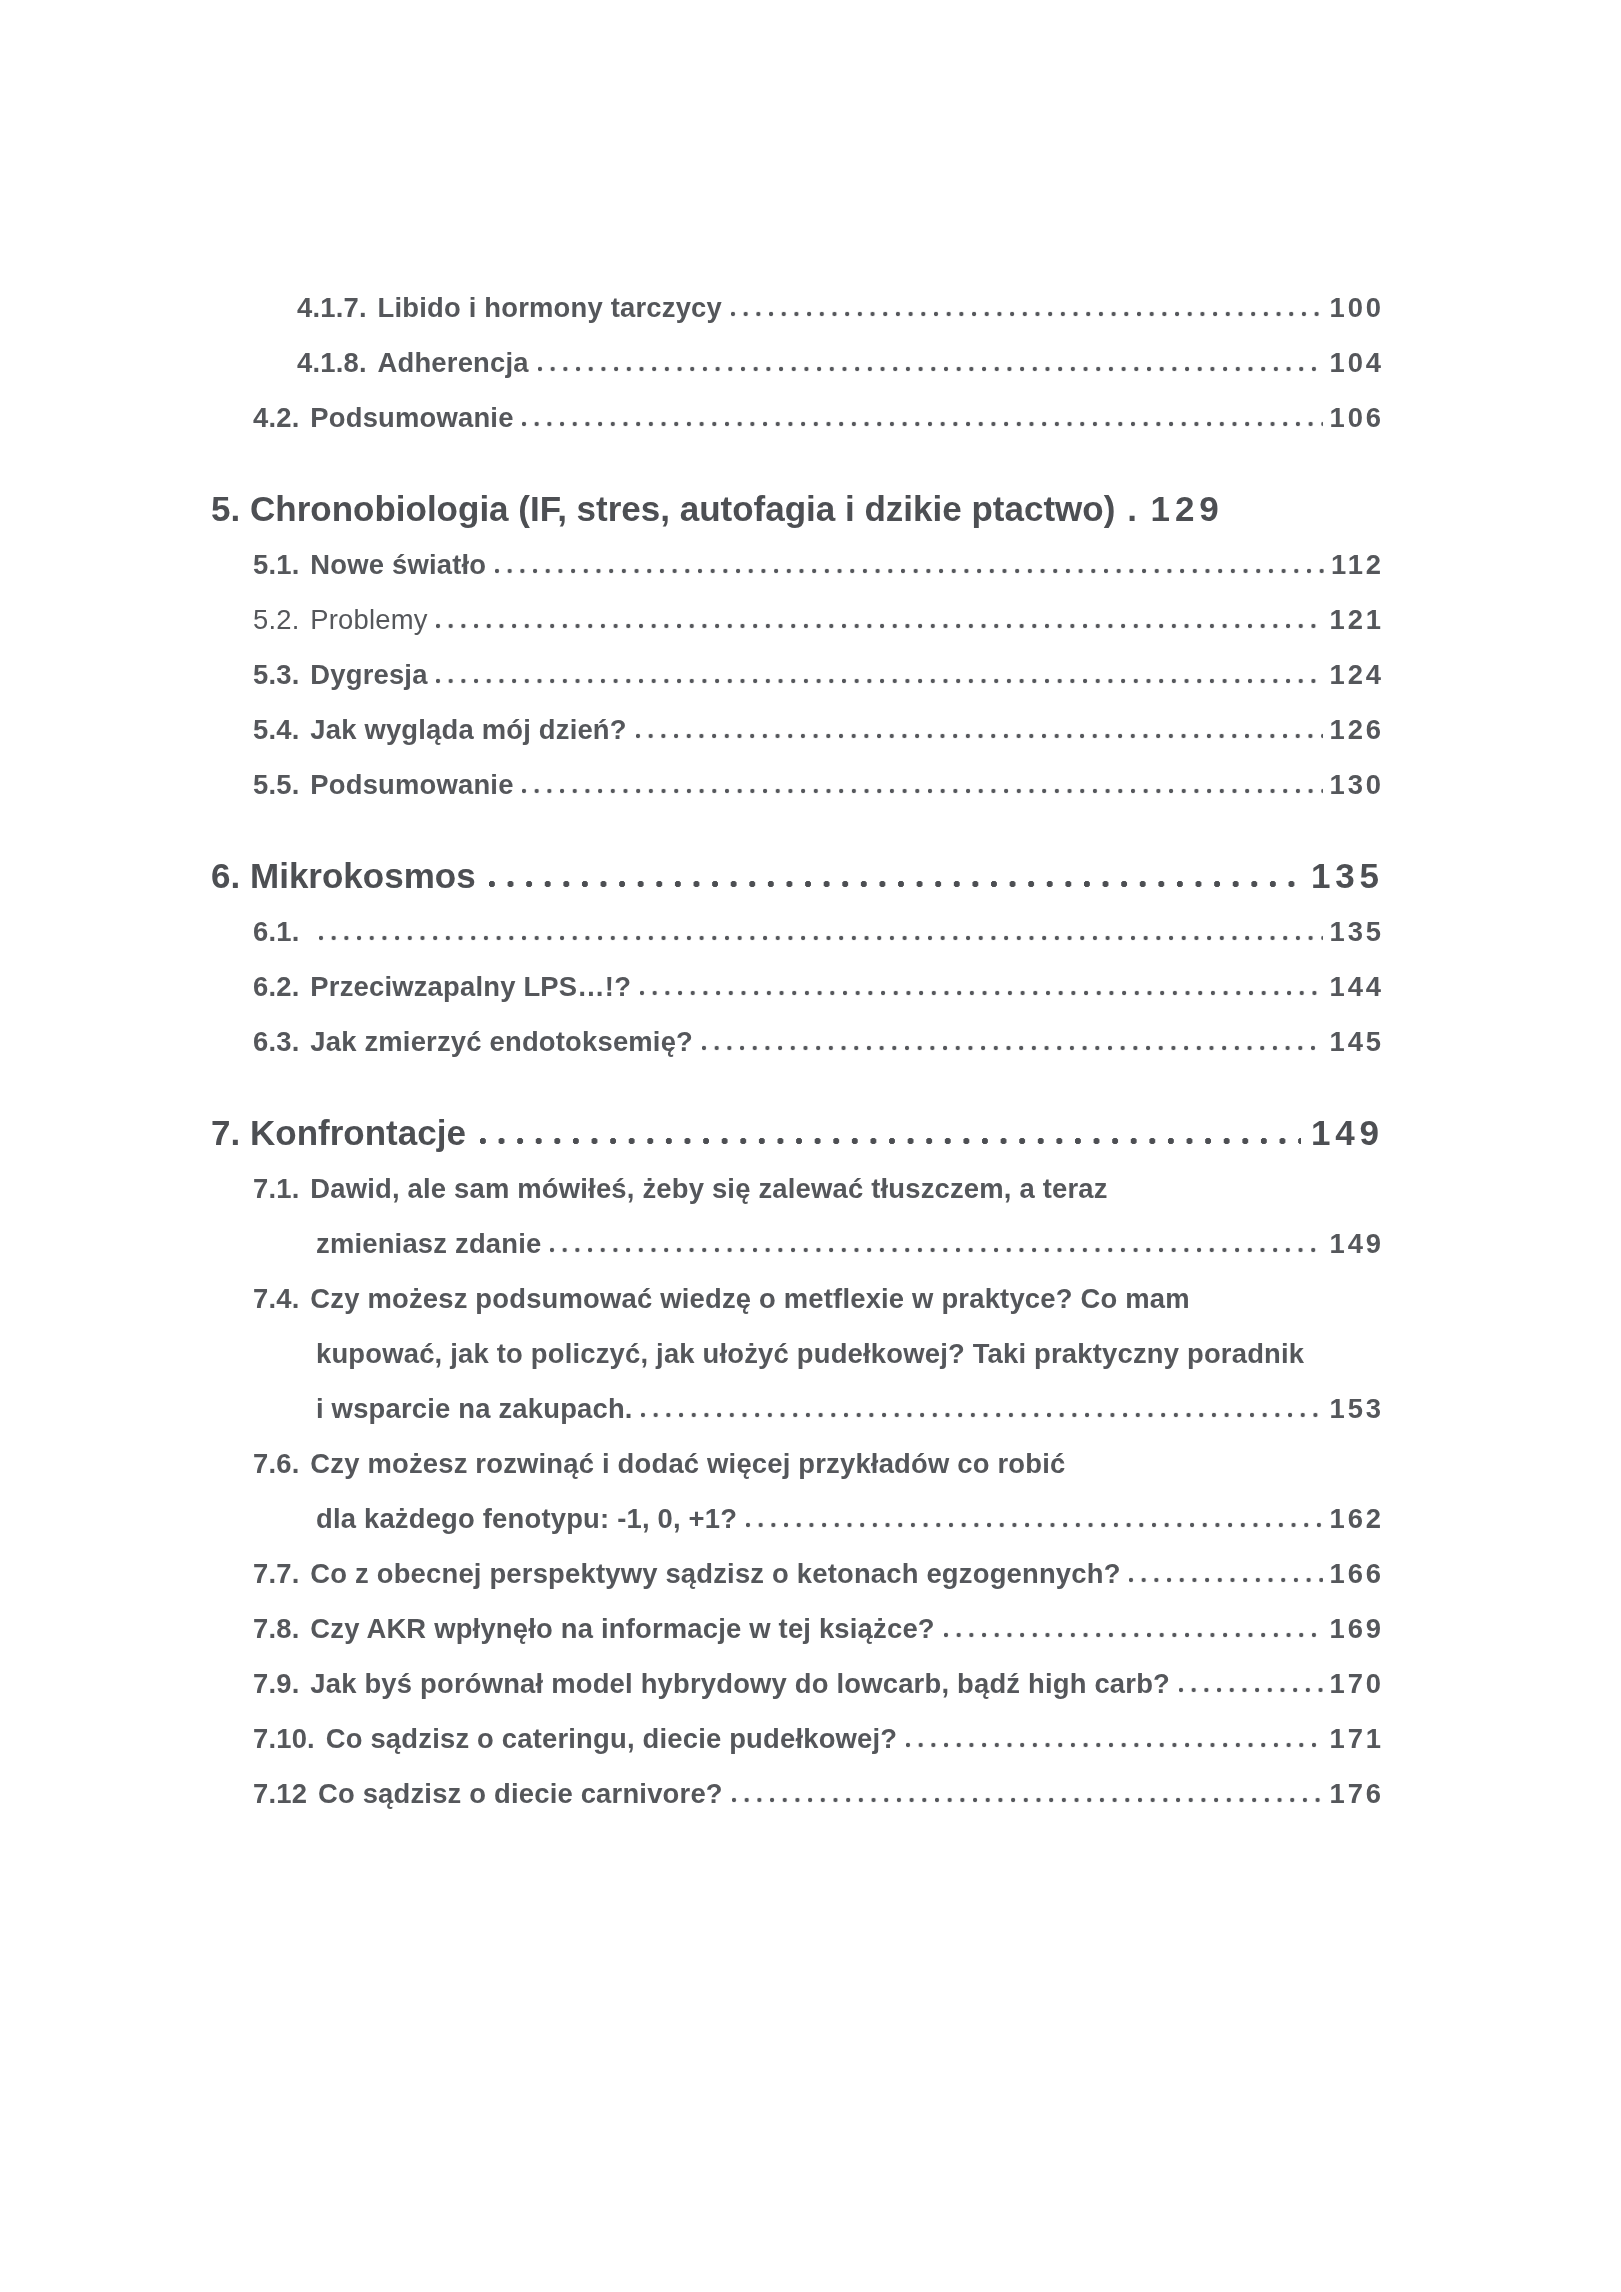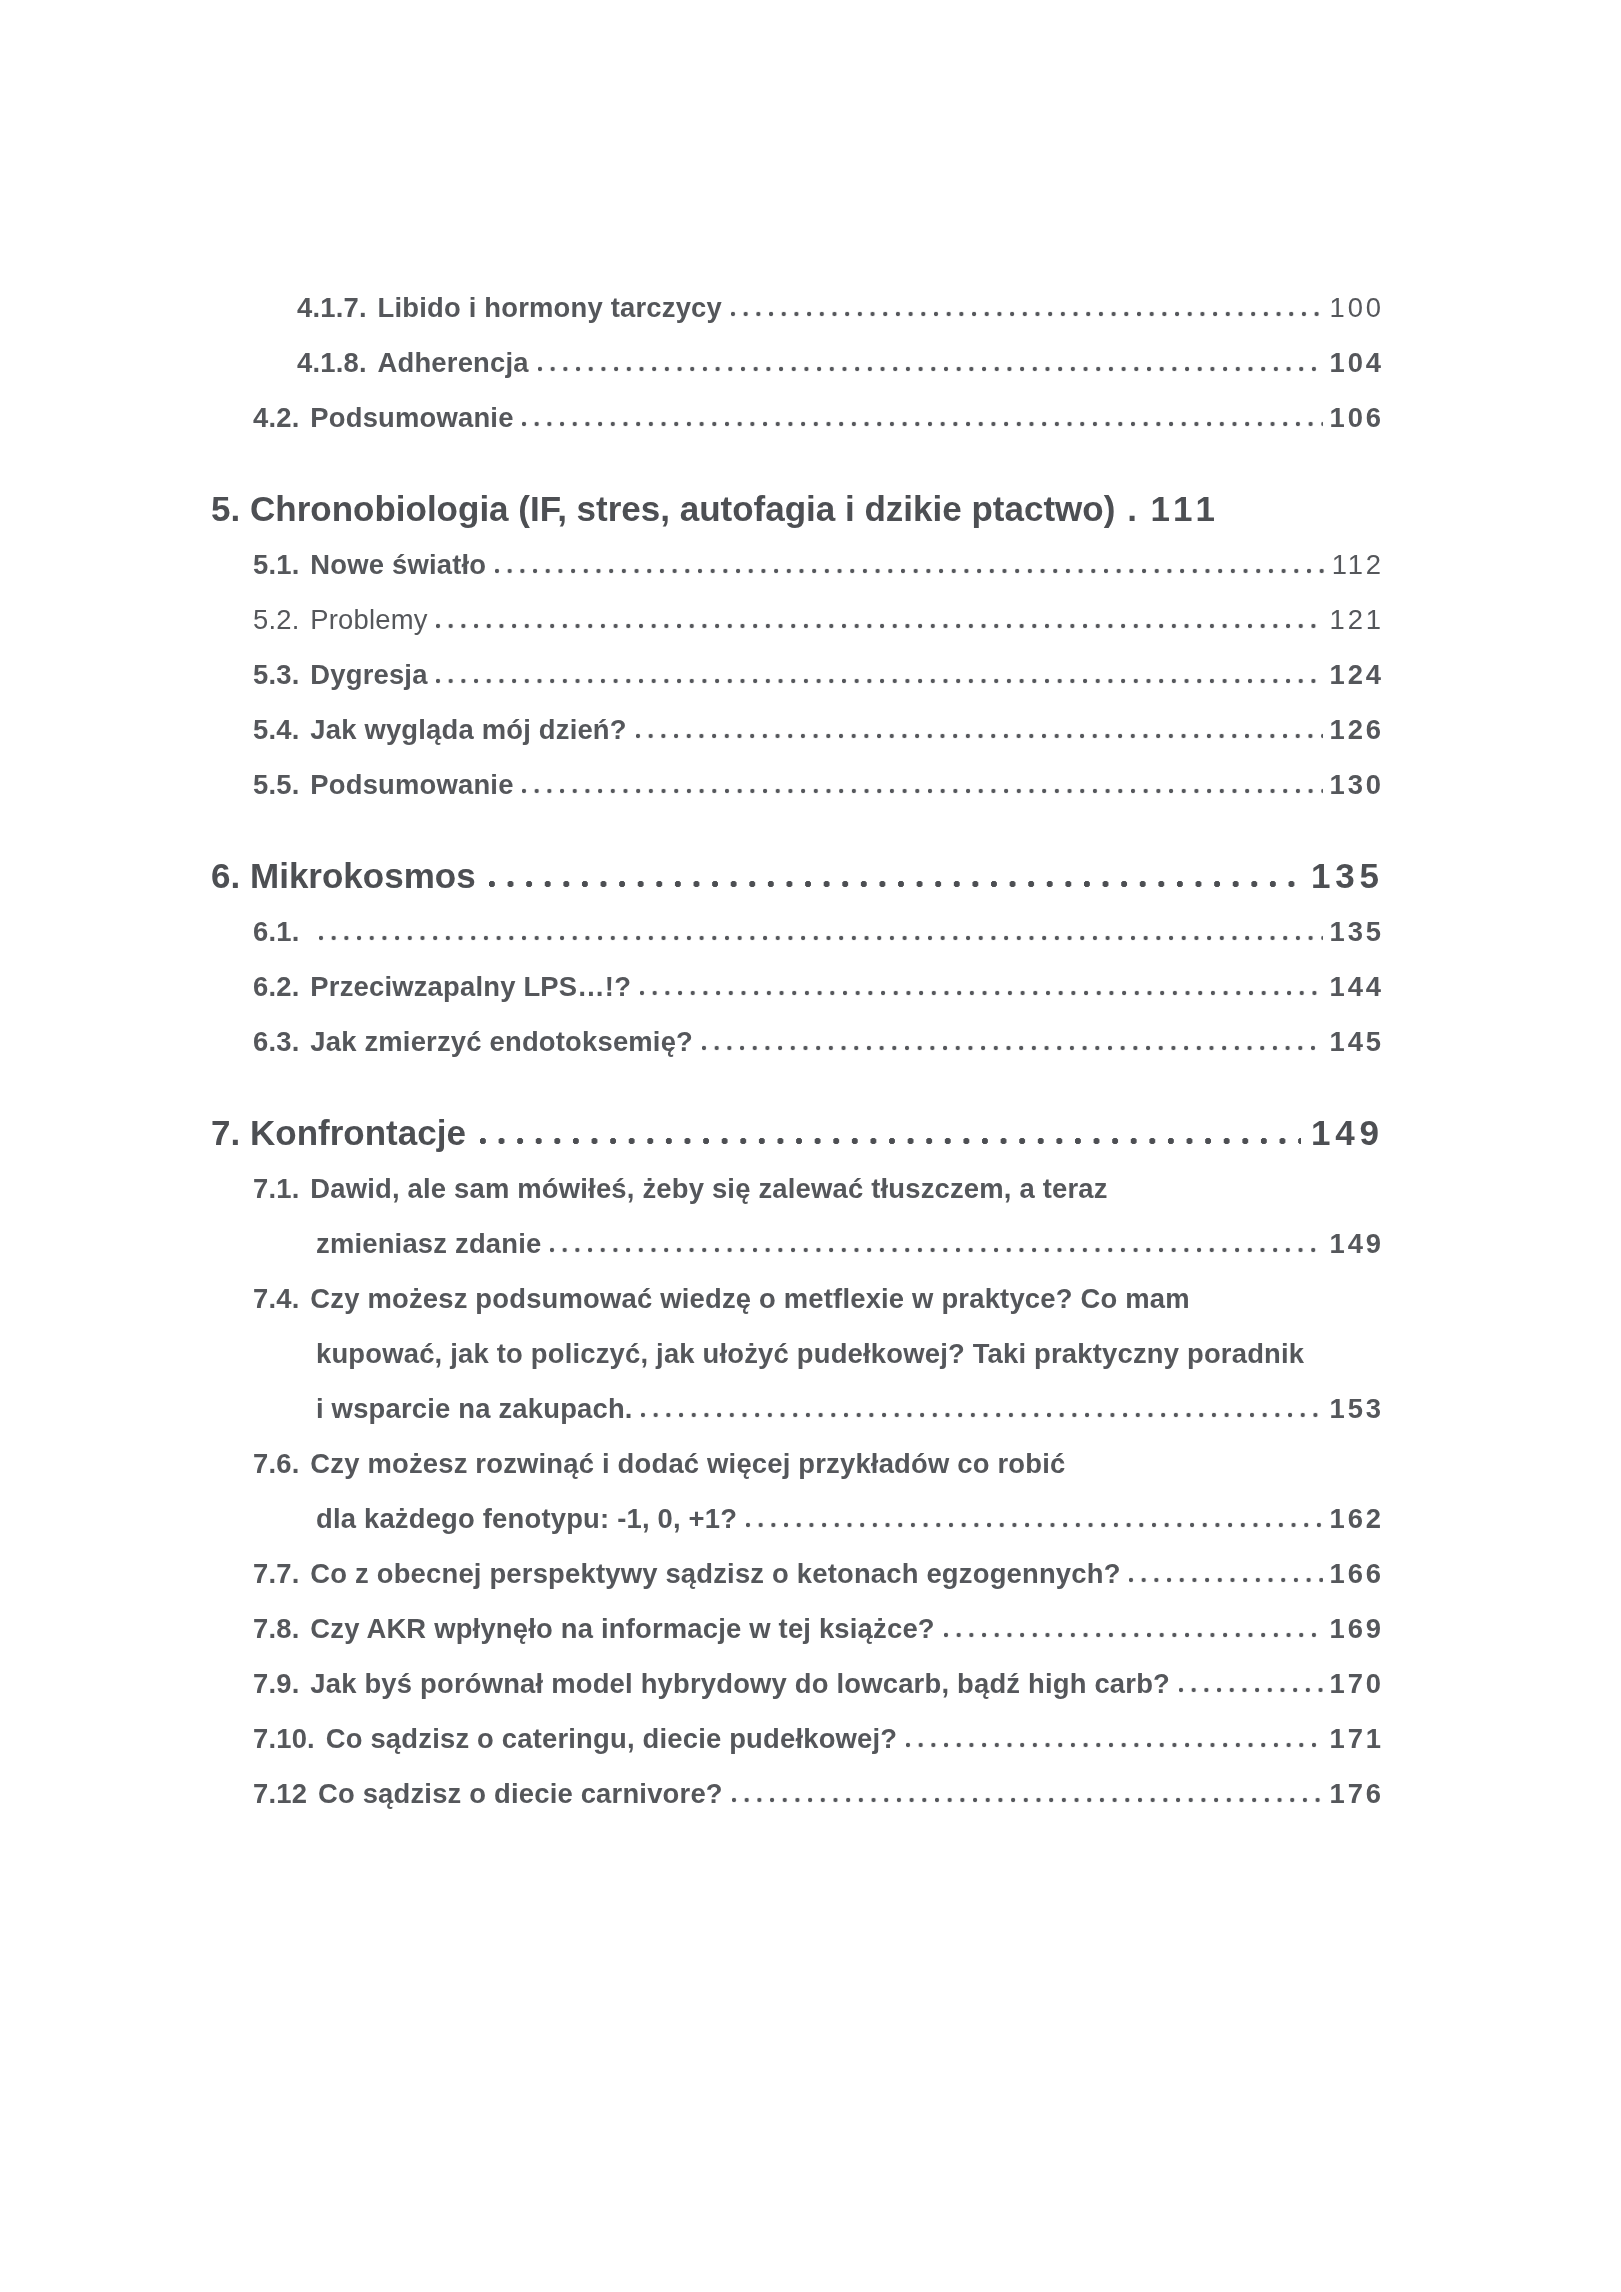--- a/index.html
+++ b/index.html
@@ -52,21 +52,21 @@
     background-position: left bottom;
   }
   .heading .leader {
     height: 7.8px;
     margin: 0 9.8px 0 13.7px;
     background-image: radial-gradient(circle at 2.9px 3.9px, currentColor 2.8px, transparent 3.4px);
     background-size: 18.6px 7.8px;
   }
   .sep { margin: 0 13.7px 0 11.8px; }
   .page { letter-spacing: 2.9px; font-weight: 700; }
-  .page.page-regular { font-weight: 400; }
+  .page.page-regular { font-weight: 700; }
   .heading .page { letter-spacing: 4.9px; }
 </style>
 </head>
 <body>
 
 <main>
   <section class="toc">
       <div class="item">
         <div class="line lvl3">
           <span class="num">4.1.7.</span>
@@ -89,21 +89,21 @@
           <span class="txt">Podsumowanie</span>
           <span class="leader"></span>
           <span class="page">106</span>
         </div>
       </div>
       <div class="item heading">
         <div class="line">
           <span class="num tight">5.</span>
           <span class="txt">Chronobiologia (IF, stres, autofagia i dzikie ptactwo)</span>
           <span class="sep">.</span>
-          <span class="page">111</span>
+          <span class="page">129</span>
         </div>
       </div>
       <div class="item">
         <div class="line lvl2">
           <span class="num">5.1.</span>
           <span class="txt">Nowe światło</span>
           <span class="leader"></span>
           <span class="page page-regular">112</span>
         </div>
       </div>

